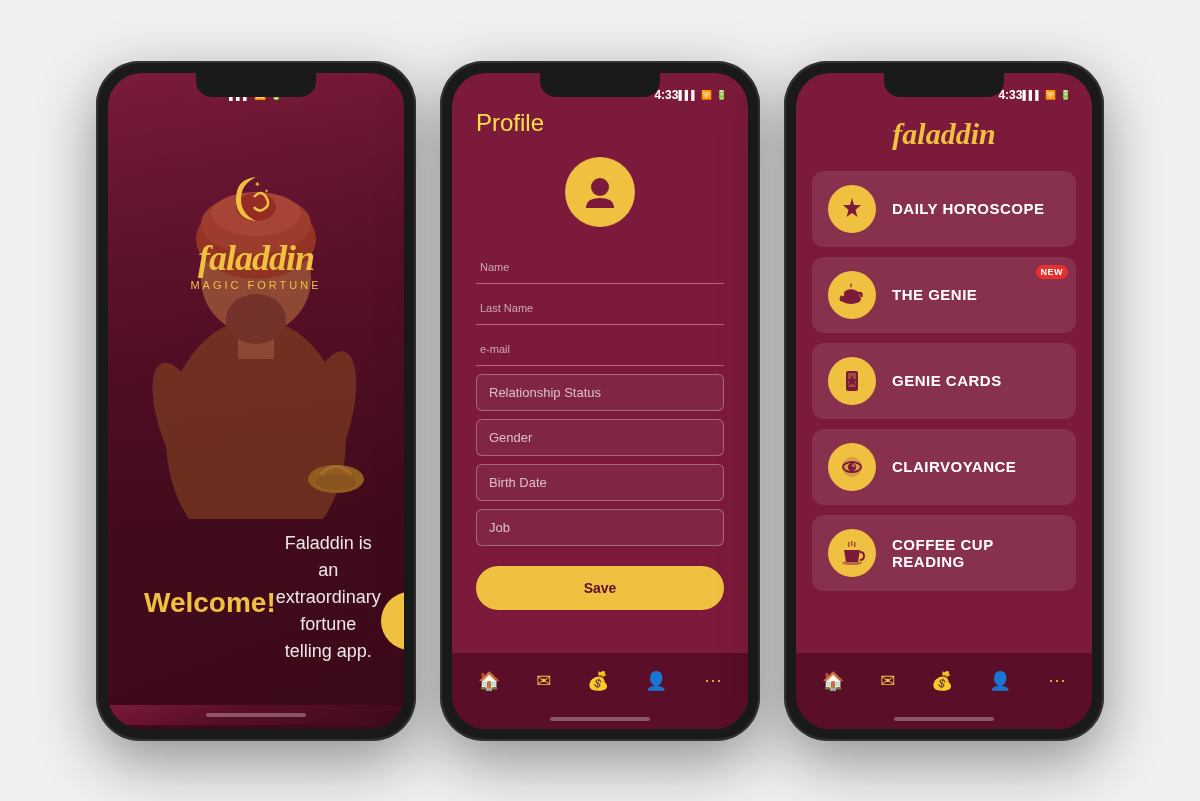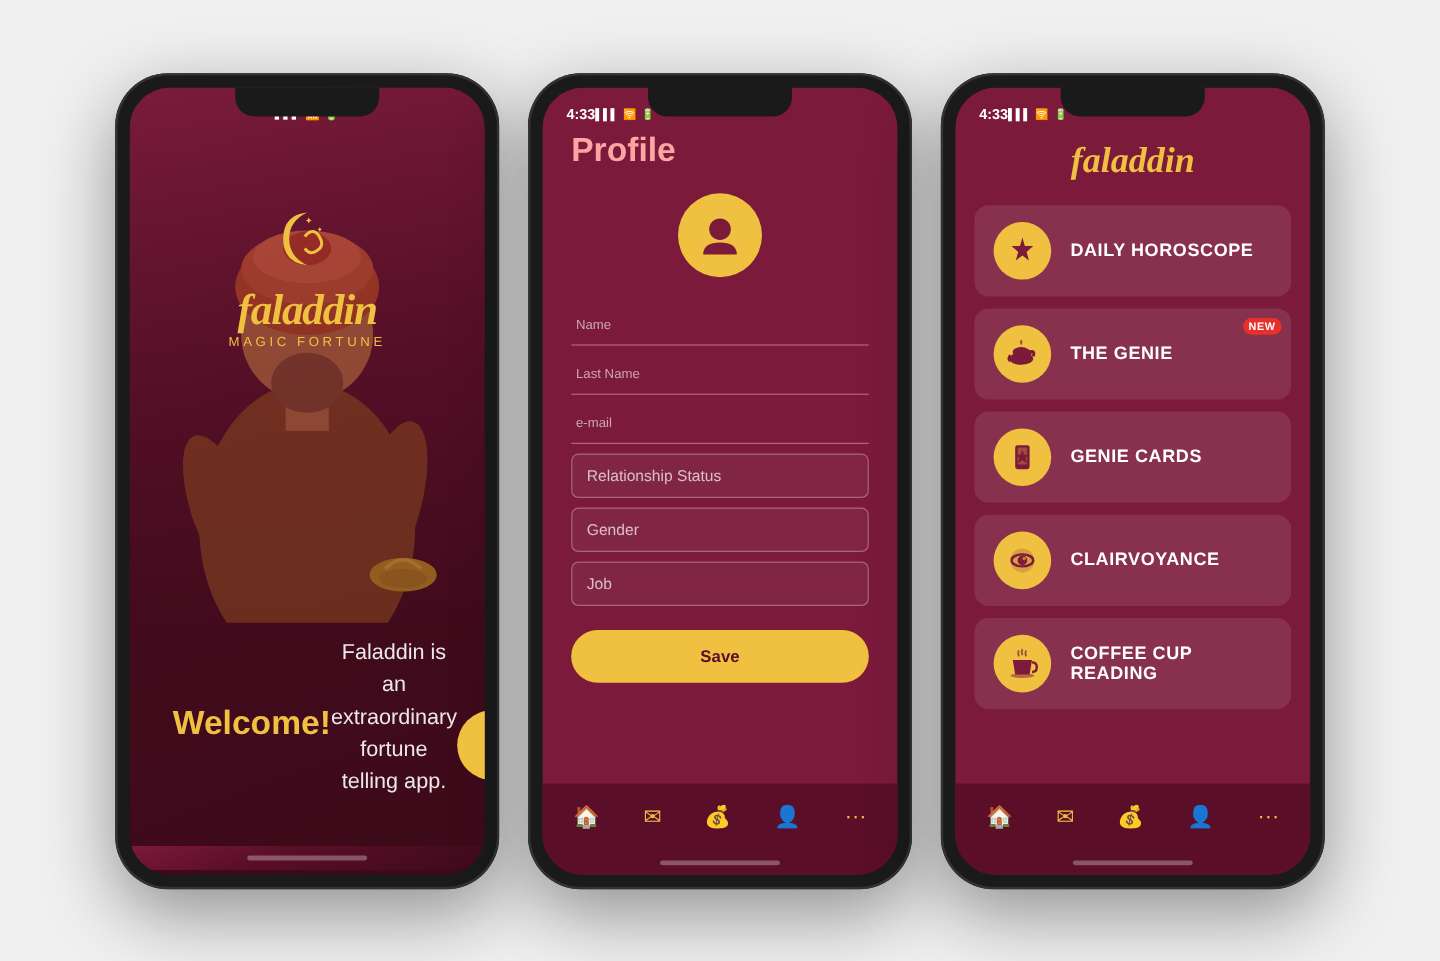--- a/index.html
+++ b/index.html
@@ -43,21 +43,21 @@
       width: 120px;
       height: 24px;
       background: #1a1a1a;
       border-radius: 0 0 16px 16px;
       z-index: 10;
     }
 
     
     .status-bar {
       display: flex;
-      justify-content: flex-start;
+      justify-content: flex-end;
       align-items: center;
       padding: 8px 20px 0;
       height: 36px;
       position: relative;
       z-index: 5;
     }
 
     .status-bar .time {
       font-size: 12px;
       font-weight: 600;
@@ -185,23 +185,23 @@
       flex-direction: column;
     }
 
     .profile-content {
       flex: 1;
       overflow-y: auto;
       padding: 0 24px 20px;
     }
 
     .profile-title {
-      font-size: 28px;
-      font-weight: bold;
-      color: #fca5a5;
+      font-size: 24px;
+      font-weight: normal;
+      color: #fde047;
       margin-bottom: 20px;
     }
 
     .avatar-container {
       display: flex;
       justify-content: center;
       margin-bottom: 24px;
     }
 
     .avatar-circle {
@@ -450,20 +450,21 @@
         </div>
 
         
         <div class="field-simple">Name</div>
         <div class="field-simple">Last Name</div>
         <div class="field-simple">e-mail</div>
 
         
         <div class="field-box">Relationship Status</div>
         <div class="field-box">Gender</div>
+        <div class="field-box">Birth Date</div>
         <div class="field-box">Job</div>
 
         <button class="btn-save">Save</button>
       </div>
 
       <div class="bottom-nav">
         <span class="nav-icon">🏠</span>
         <span class="nav-icon">✉</span>
         <span class="nav-icon">💰</span>
         <span class="nav-icon">👤</span>

